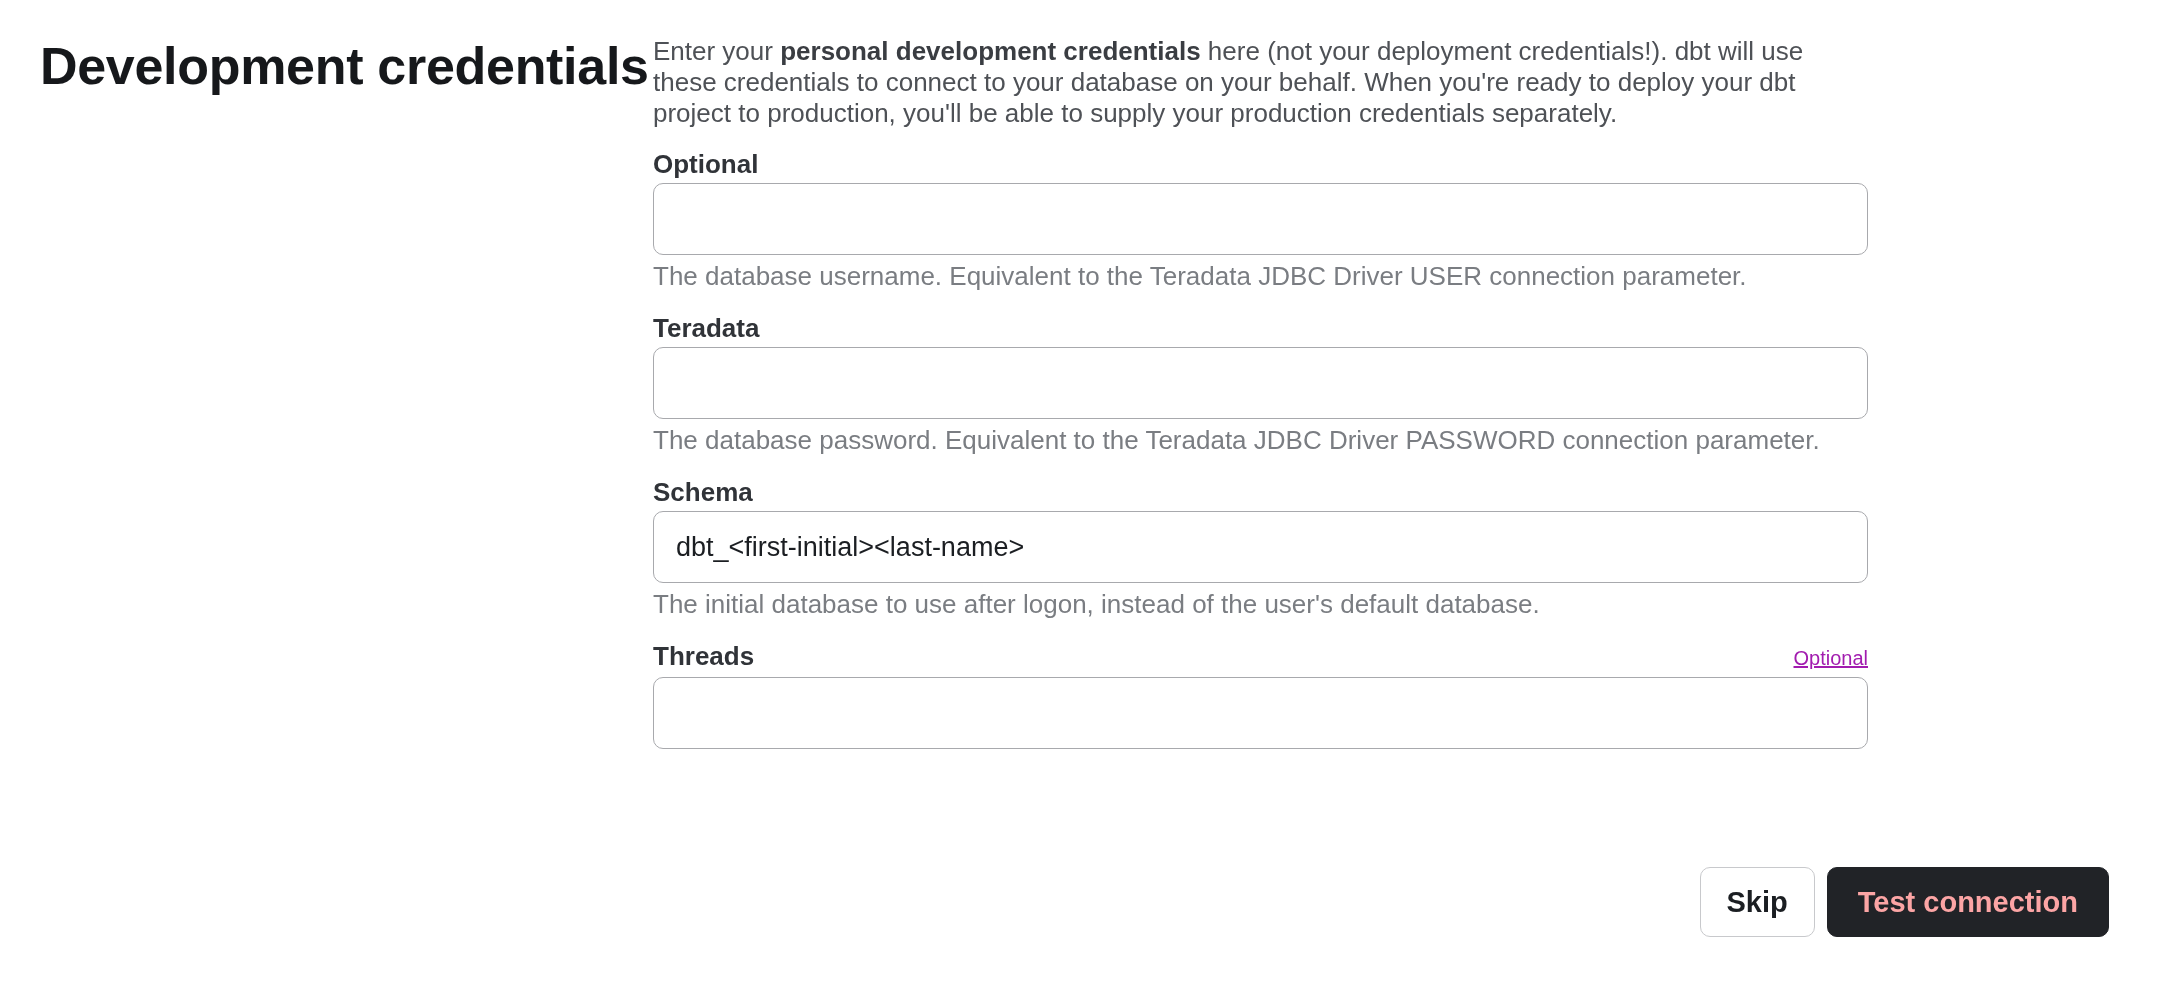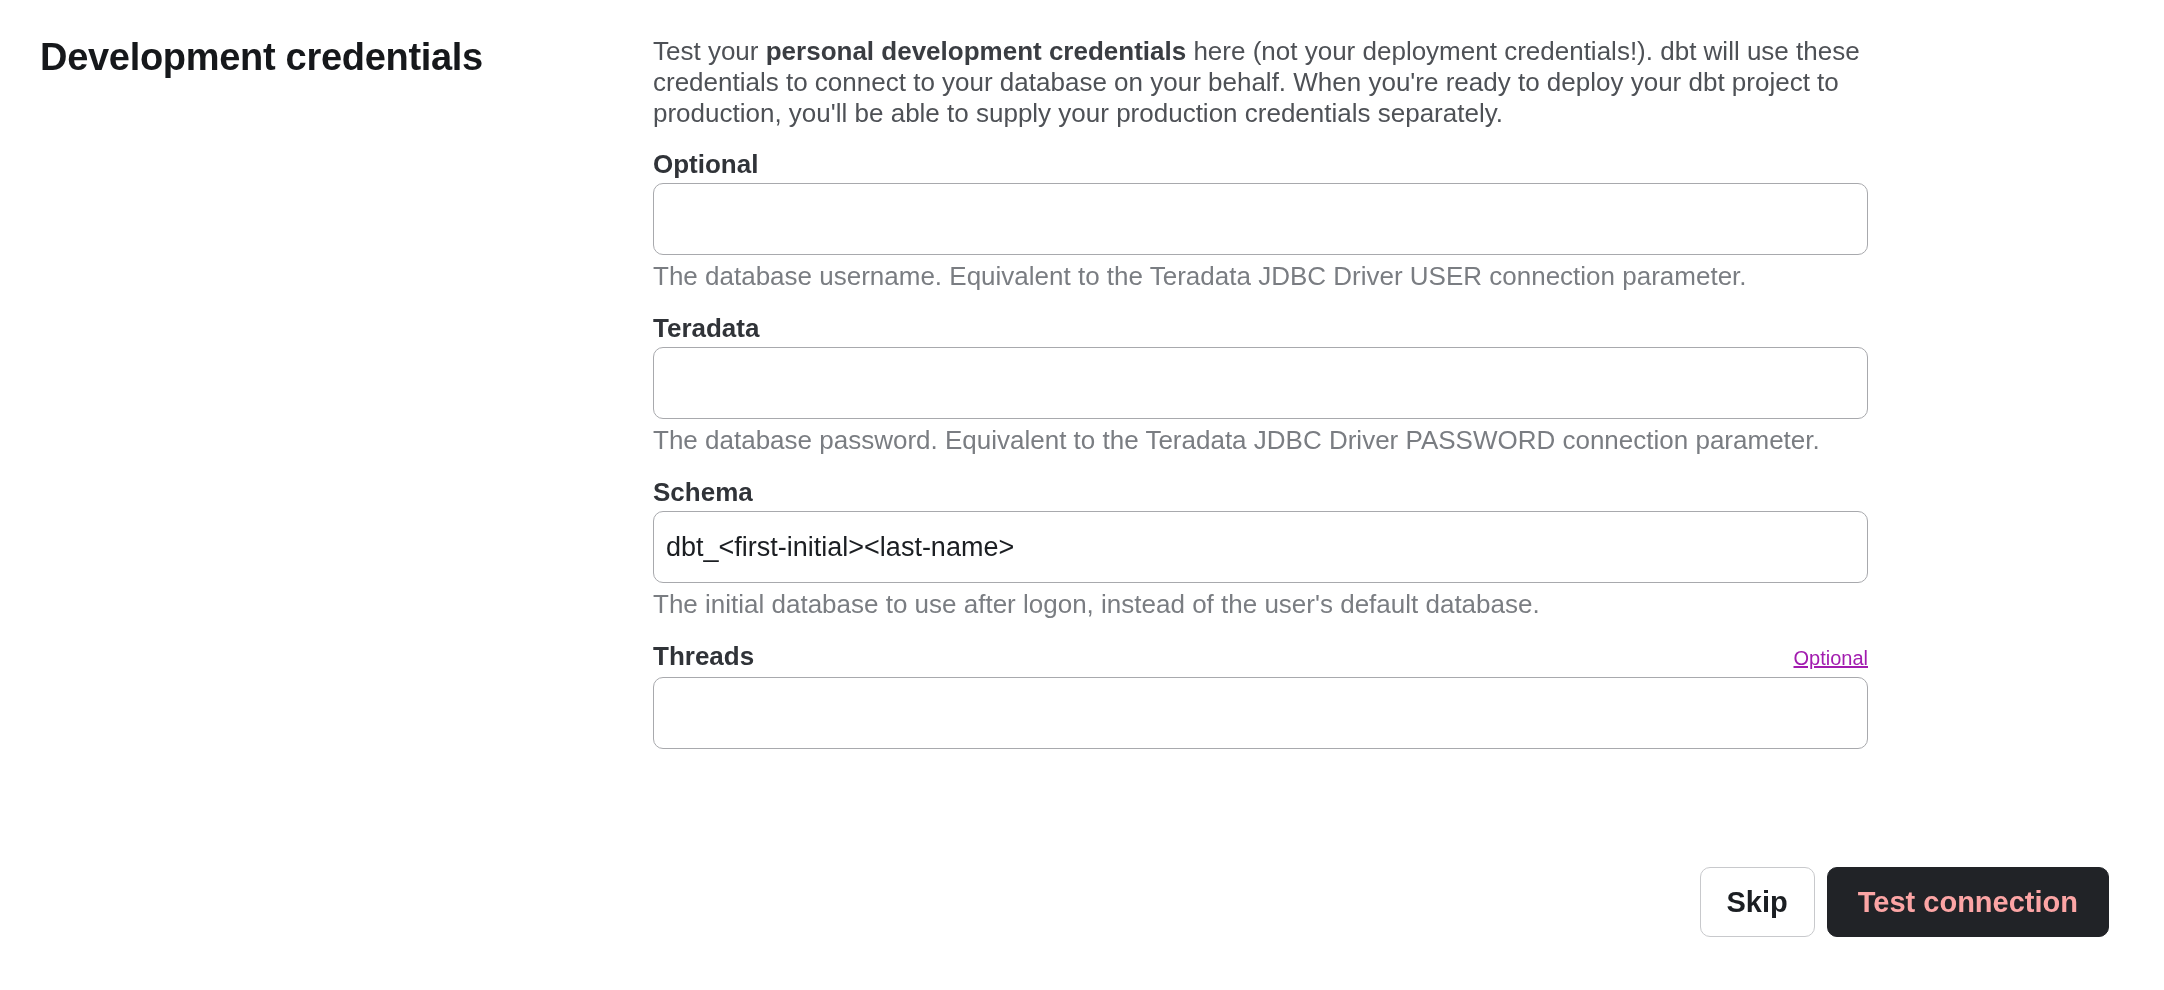--- a/index.html
+++ b/index.html
@@ -12,21 +12,21 @@
     position: relative;
     width: 2164px;
     height: 990px;
     background: #ffffff;
     overflow: hidden;
   }
   .page-title {
     position: absolute;
     left: 40px;
     top: 36px;
-    font-size: 38px;
+    font-size: 52px;
     font-weight: 700;
     letter-spacing: -0.3px;
     color: #16181b;
   }
   .form-col {
     position: absolute;
     left: 653px;
     top: 36px;
     width: 1215px;
   }
@@ -56,21 +56,21 @@
     color: #a21caf;
     text-decoration: underline;
   }
   .text-input {
     display: block;
     width: 100%;
     height: 72px;
     border: 1px solid #a8a9ad;
     border-radius: 10px;
     background: #ffffff;
-    padding: 0 12px;
+    padding: 0 22px;
     font-family: "Liberation Sans", "DejaVu Sans", sans-serif;
     font-size: 27px;
     color: #1b1e22;
     outline: none;
   }
   .field-helper {
     margin-top: 8px;
     font-size: 26px;
     line-height: 26px;
     color: #7a7d82;
@@ -108,21 +108,21 @@
 </style>
 </head>
 <body>
 
 <div class="page">
 
   <h1 class="page-title">Development credentials</h1>
 
   <div class="form-col">
 
-    <p class="intro"><span>Test your </span><b>personal development credentials</b><span> here (not your deployment credentials!). dbt will use these credentials to connect to your database on your behalf. When you're ready to deploy your dbt project to production, you'll be able to supply your production credentials separately.</span></p>
+    <p class="intro"><span>Enter your </span><b>personal development credentials</b><span> here (not your deployment credentials!). dbt will use these credentials to connect to your database on your behalf. When you're ready to deploy your dbt project to production, you'll be able to supply your production credentials separately.</span></p>
 
     <div class="field-group">
       <div class="field-label-row">
         <label class="field-label">Optional</label>
       </div>
       <input class="text-input" type="text" value="" style="">
       <p class="field-helper">The database username. Equivalent to the Teradata JDBC Driver USER connection parameter.</p>
     </div>
 
     <div class="field-group">

